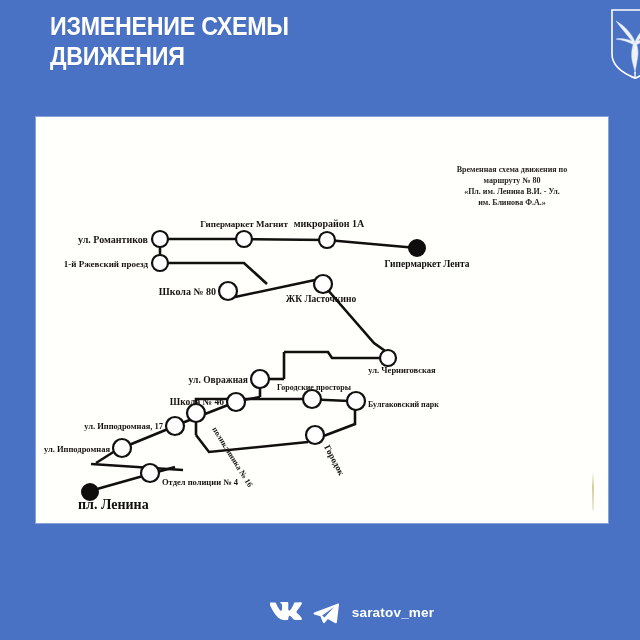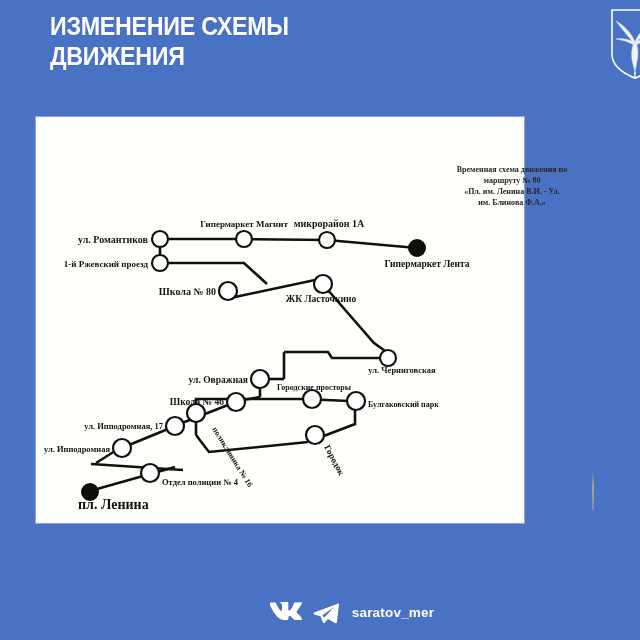--- a/index.html
+++ b/index.html
@@ -45,21 +45,21 @@
     top: 8px;
     width: 52px;
     height: 72px;
   }
 
   
   #card {
     position: absolute;
     left: 36px;
     top: 117px;
-    width: 488px;
+    width: 572px;
     height: 406px;
     background: #fffffc;
     box-shadow: 0 0 0 1px rgba(255,255,255,0.35);
     text-decoration: underline;
   }
   #scan-artifact {
     position: absolute;
     left: 556px;
     top: 355px;
     width: 2px;

